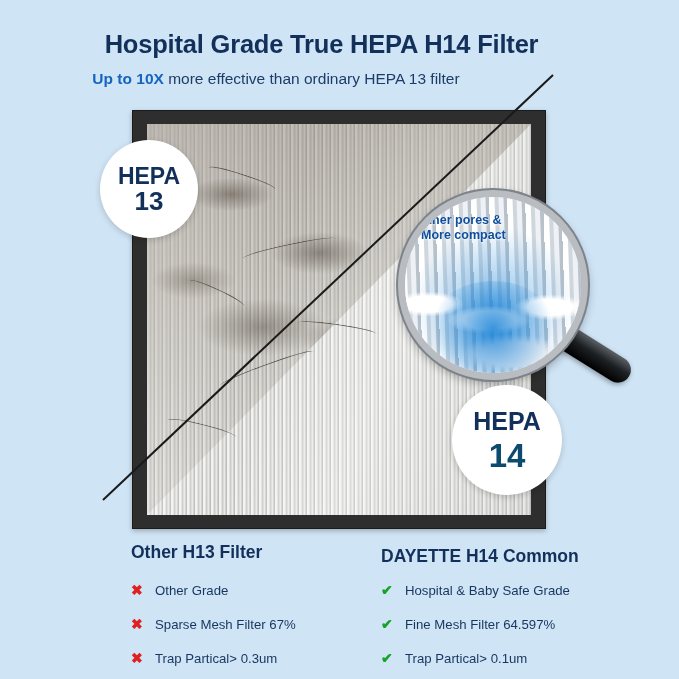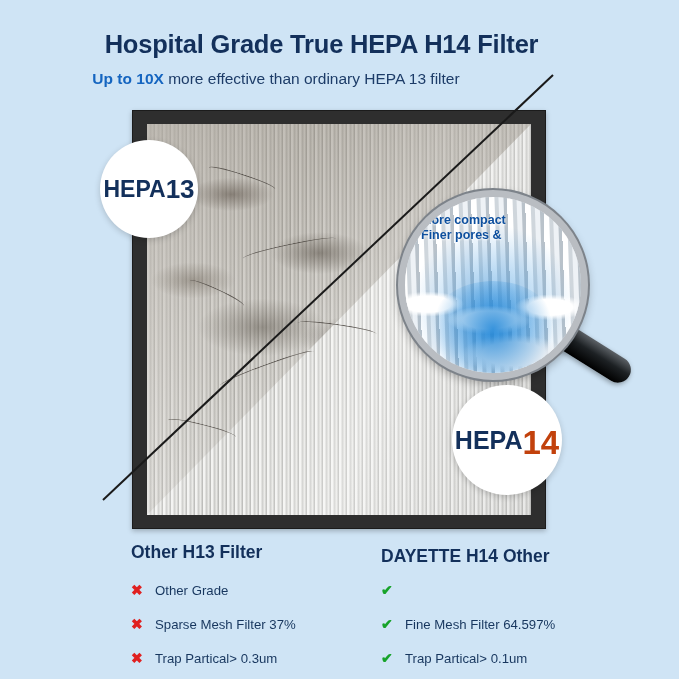--- a/index.html
+++ b/index.html
@@ -105,39 +105,39 @@
     width: 679px; height: 679px;
     pointer-events: none;
   }
   
   .badge {
     position: absolute;
     border-radius: 50%;
     background: #ffffff;
     box-shadow: 0 2px 6px rgba(0,0,0,0.18);
     display: flex;
-    flex-direction: row;
+    flex-direction: column;
     align-items: center;
     justify-content: center;
     color: #13305b;
     font-weight: bold;
     line-height: 1.0;
   }
   .badge-13 {
     left: 100px; top: 140px;
     width: 98px; height: 98px;
   }
   .badge-13 .b-top { font-size: 23px; }
   .badge-13 .b-bot { font-size: 26px; }
   .badge-14 {
     left: 452px; top: 385px;
     width: 110px; height: 110px;
   }
   .badge-14 .b-top { font-size: 25px; color: #13305b; }
-  .badge-14 .b-bot { font-size: 33px; color: #c2410c; margin-top: 5px; }
+  .badge-14 .b-bot { font-size: 33px; color: #0c4a6e; margin-top: 5px; }
   
   .mag {
     position: absolute;
     left: 398px; top: 190px;
     width: 176px; height: 176px;
     border-radius: 50%;
     border: 7px solid #b9bdc2;
     box-shadow: 0 0 0 2px #7d838a, 0 4px 10px rgba(0,0,0,0.3), inset 0 0 10px rgba(0,0,0,0.25);
     overflow: hidden;
     background: #eef3f8;
@@ -260,52 +260,53 @@
     <line x1="553" y1="75" x2="103" y2="500" stroke="#1a1a1a" stroke-width="2"></line>
   </svg>
 
   <div class="mag-collar"></div>
   <div class="mag-handle"></div>
   <div class="mag">
     <div class="mag-inner"></div>
     <div class="mag-fibers"></div>
     <div class="mag-glow"></div>
     <div class="mag-label">
+      <div>Finer pores &amp;</div>
       <div>More compact</div>
-      <div>Finer pores &amp;</div>
     </div>
   </div>
 
   <div class="badge badge-13">
     <span class="b-top">HEPA</span>
     <span class="b-bot">13</span>
   </div>
   <div class="badge badge-14">
     <span class="b-top">HEPA</span>
     <span class="b-bot">14</span>
   </div>
 
   <div class="col-head col-left-head">Other H13 Filter</div>
-  <div class="col-head col-right-head">DAYETTE H14 Other</div>
+  <div class="col-head col-right-head">DAYETTE H14 Common</div>
 
   <div class="row left-col r1">
     <span class="mark x">✖</span>
     <span>Other Grade</span>
   </div>
   <div class="row left-col r2">
     <span class="mark x">✖</span>
-    <span>Sparse Mesh Filter 37%</span>
+    <span>Sparse Mesh Filter 67%</span>
   </div>
   <div class="row left-col r3">
     <span class="mark x">✖</span>
     <span>Trap Partical&gt; 0.3um</span>
   </div>
 
   <div class="row right-col r1">
     <span class="mark v">✔</span>
+    <span>Hospital &amp; Baby Safe Grade</span>
   </div>
   <div class="row right-col r2">
     <span class="mark v">✔</span>
     <span>Fine Mesh Filter 64.597%</span>
   </div>
   <div class="row right-col r3">
     <span class="mark v">✔</span>
     <span>Trap Partical&gt; 0.1um</span>
   </div>
 

